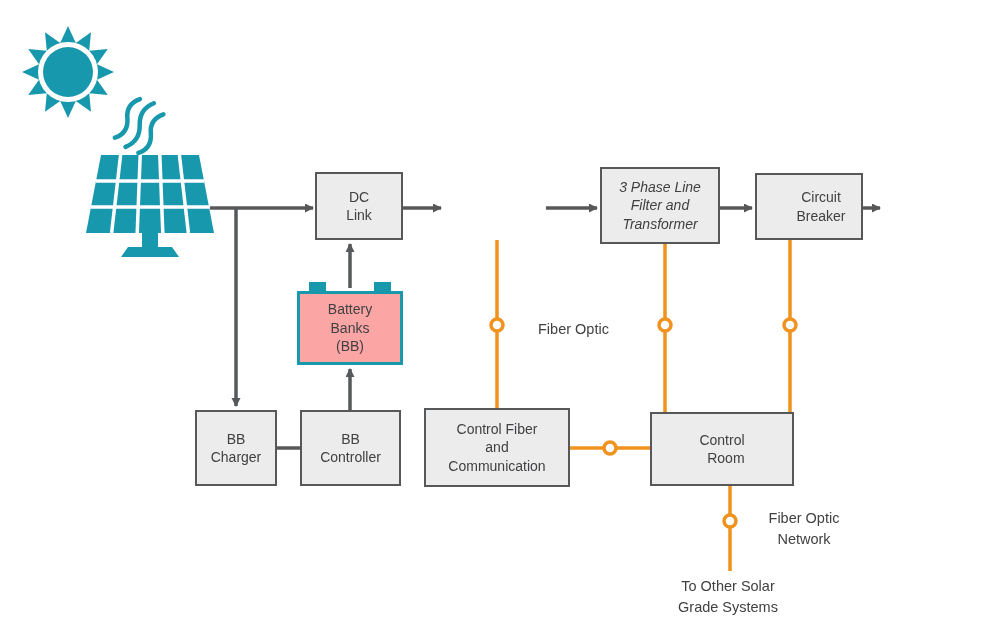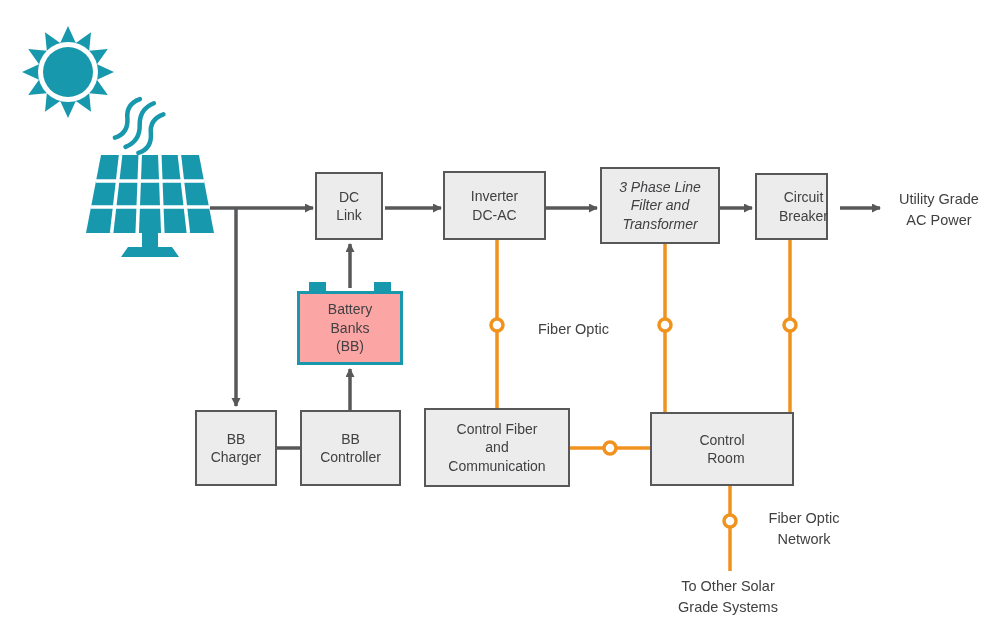--- a/index.html
+++ b/index.html
@@ -123,52 +123,48 @@
       <path class="oline" d="M570,448 L650,448"></path>
       <path class="oline" d="M730,486 L730,571"></path>
       <circle class="onode" cx="497" cy="325" r="6"></circle>
       <circle class="onode" cx="665" cy="325" r="6"></circle>
       <circle class="onode" cx="790" cy="325" r="6"></circle>
       <circle class="onode" cx="610" cy="448" r="6"></circle>
       <circle class="onode" cx="730" cy="521" r="6"></circle>
     </g>
   </svg>
 
-  <div class="node" style="left:315px;top:172px;width:68px;height:68px;">DC
+  <div class="node" style="left:315px;top:172px;width:88px;height:68px;">DC
 Link</div>
 
-  <div class="node" style="left:443px;top:171px;width:103px;height:69px;">Inverter
-DC-AC</div>
 
   <div class="node" style="left:600px;top:167px;width:120px;height:77px;font-style:italic;">3 Phase Line
 Filter and
 Transformer</div>
 
-  <div class="node" style="left:755px;top:173px;width:73px;height:67px;padding-left:24px;">Circuit
+  <div class="node" style="left:755px;top:173px;width:108px;height:67px;padding-left:24px;">Circuit
 Breaker</div>
 
   <div class="node node--battery" style="left:297px;top:291px;width:106px;height:74px;">Battery
 Banks
 (BB)</div>
 
   <div class="node" style="left:195px;top:410px;width:82px;height:76px;">BB
 Charger</div>
 
   <div class="node" style="left:300px;top:410px;width:101px;height:76px;">BB
 Controller</div>
 
   <div class="node" style="left:424px;top:408px;width:146px;height:79px;">Control Fiber
 and
 Communication</div>
 
   <div class="node" style="left:650px;top:412px;width:144px;height:74px;text-align:right;">Control
 Room</div>
 
-  <div class="float-label center" style="left:878px;top:189px;width:122px;">Utility Grade
-AC Power</div>
 
   <div class="float-label" style="left:538px;top:319px;">Fiber Optic</div>
 
   <div class="float-label center" style="left:750px;top:508px;width:108px;">Fiber Optic
 Network</div>
 
   <div class="float-label center" style="left:653px;top:576px;width:150px;">To Other Solar
 Grade Systems</div>
 
 </div>

